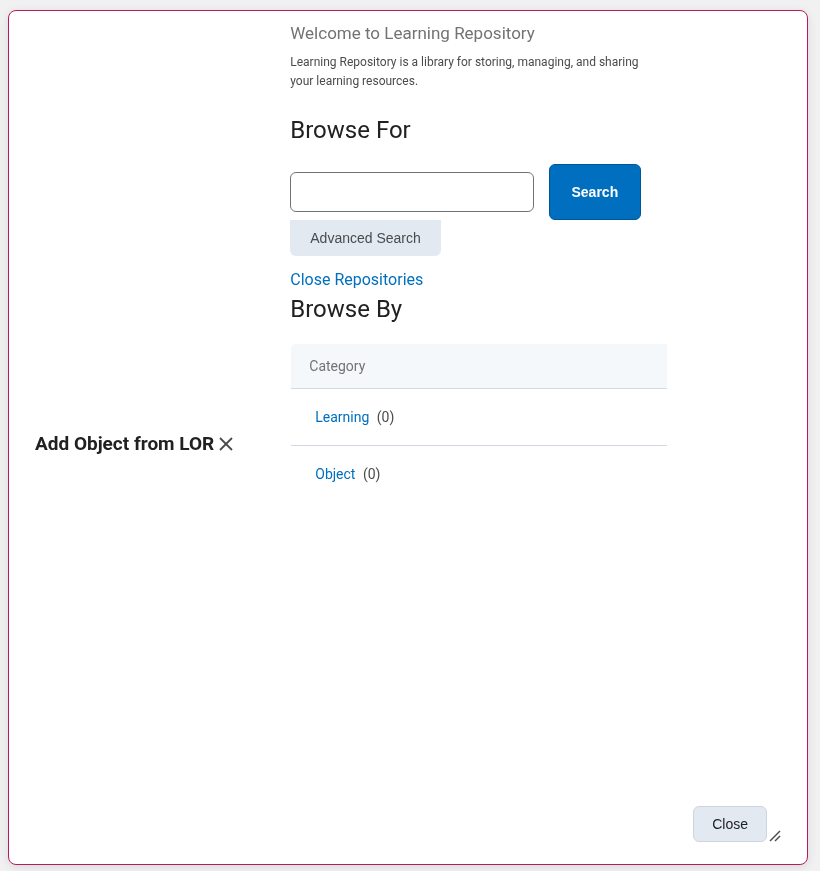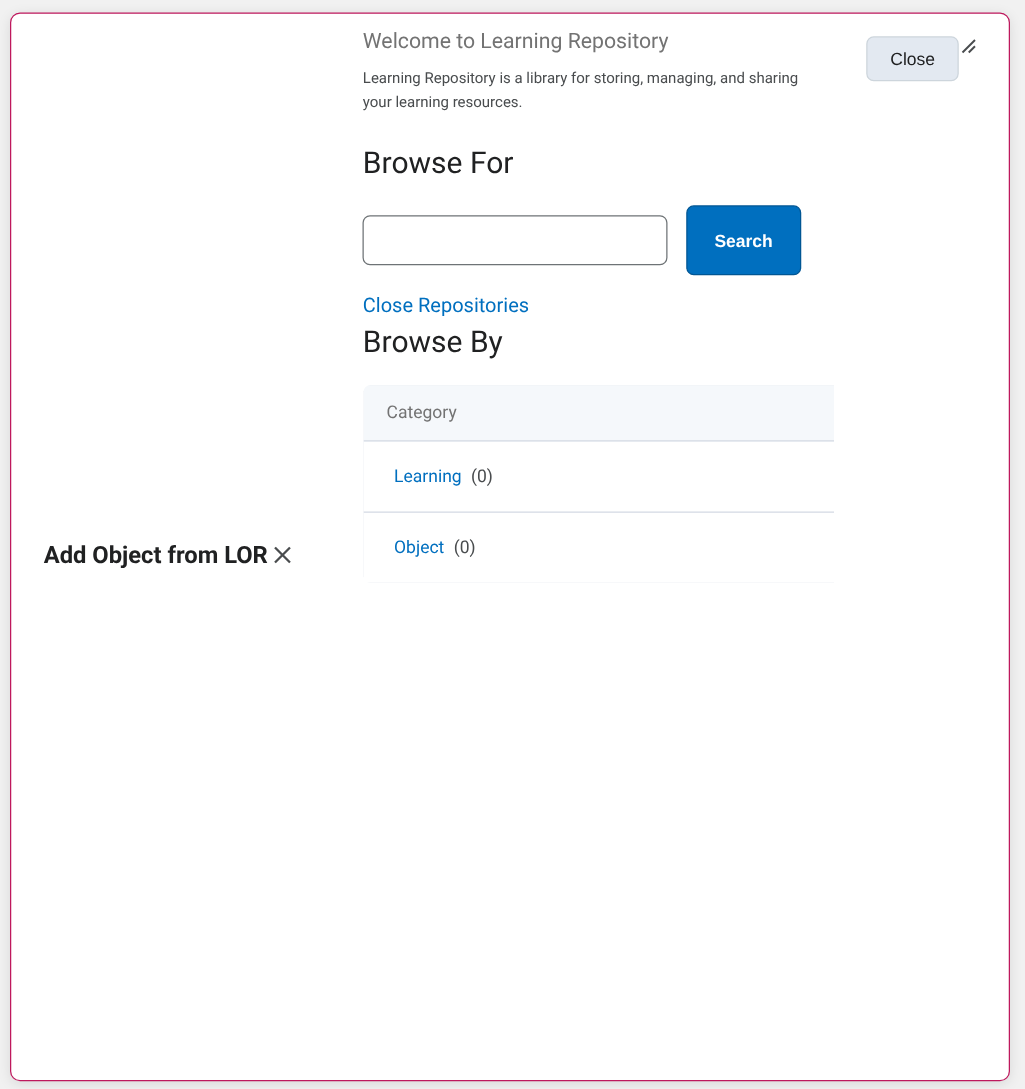--- a/index.html
+++ b/index.html
@@ -155,21 +155,21 @@
       cursor: pointer;
     }
     .cat-count {
       color: #494c4e;
       margin-left: 4px;
     }
     .modal-footer {
       padding: 18px 26px 22px 26px;
       display: flex;
       justify-content: space-between;
-      align-items: flex-start;
+      align-items: flex-end;
     }
     .close-footer-btn {
       padding: 9px 18px;
       background: #e3e9f1;
       border: 1px solid #cdd5dc;
       border-radius: 6px;
       color: #202122;
       font-size: 14px;
       font-weight: 400;
       cursor: pointer;
@@ -201,20 +201,21 @@
     <div class="welcome-title">Welcome to Learning Repository</div>
     <div class="welcome-desc">Learning Repository is a library for storing, managing, and sharing your learning resources.</div>
 
     <h2 class="section-heading">Browse For</h2>
 
     <div class="search-row">
       <input type="text" class="search-input" value="" style="">
       <button class="search-btn">Search</button>
     </div>
 
+    <button class="adv-search-btn">Advanced Search</button>
 
     <div>
       <a class="show-repos-link">Close Repositories</a>
     </div>
 
     <h2 class="section-heading" style="">Browse By</h2>
 
     <table class="browse-table">
       <thead>
         <tr>

